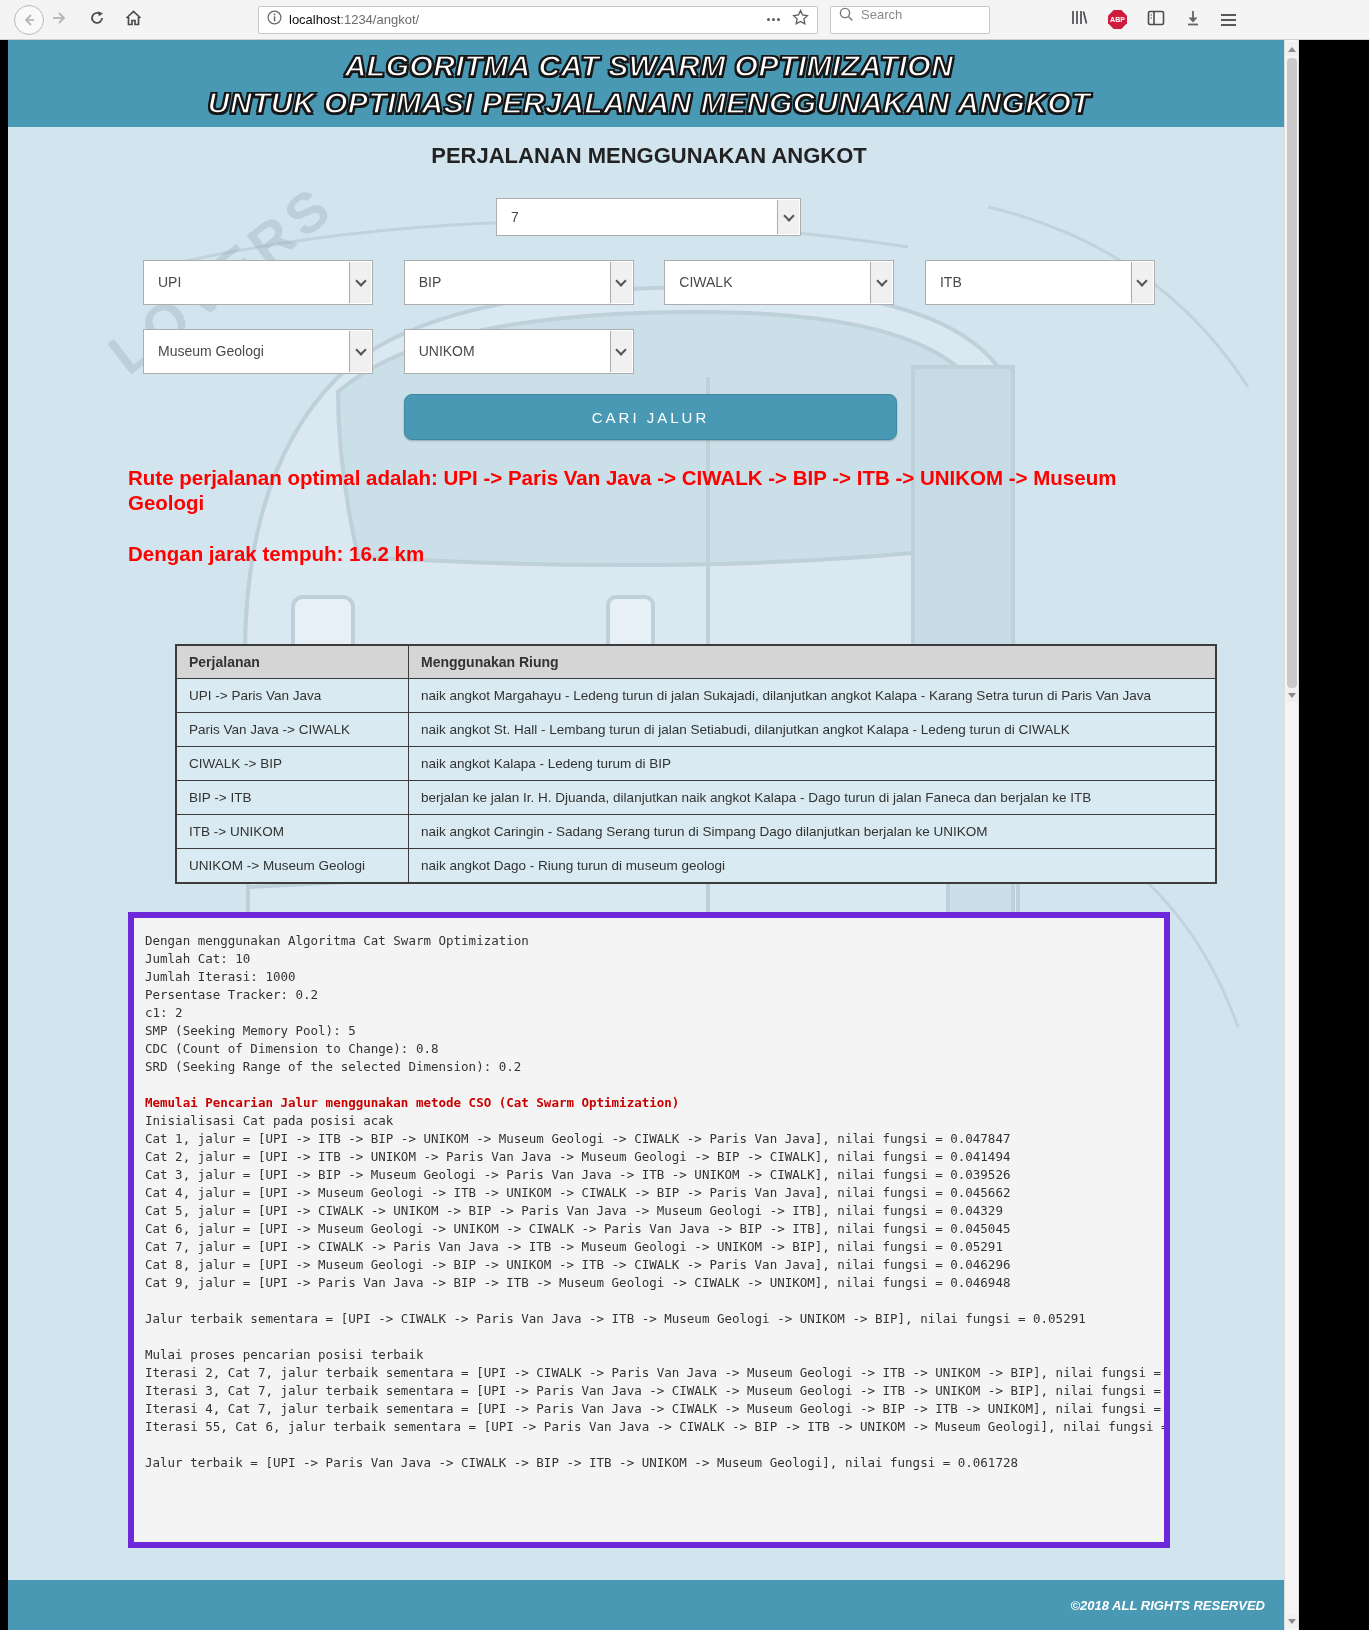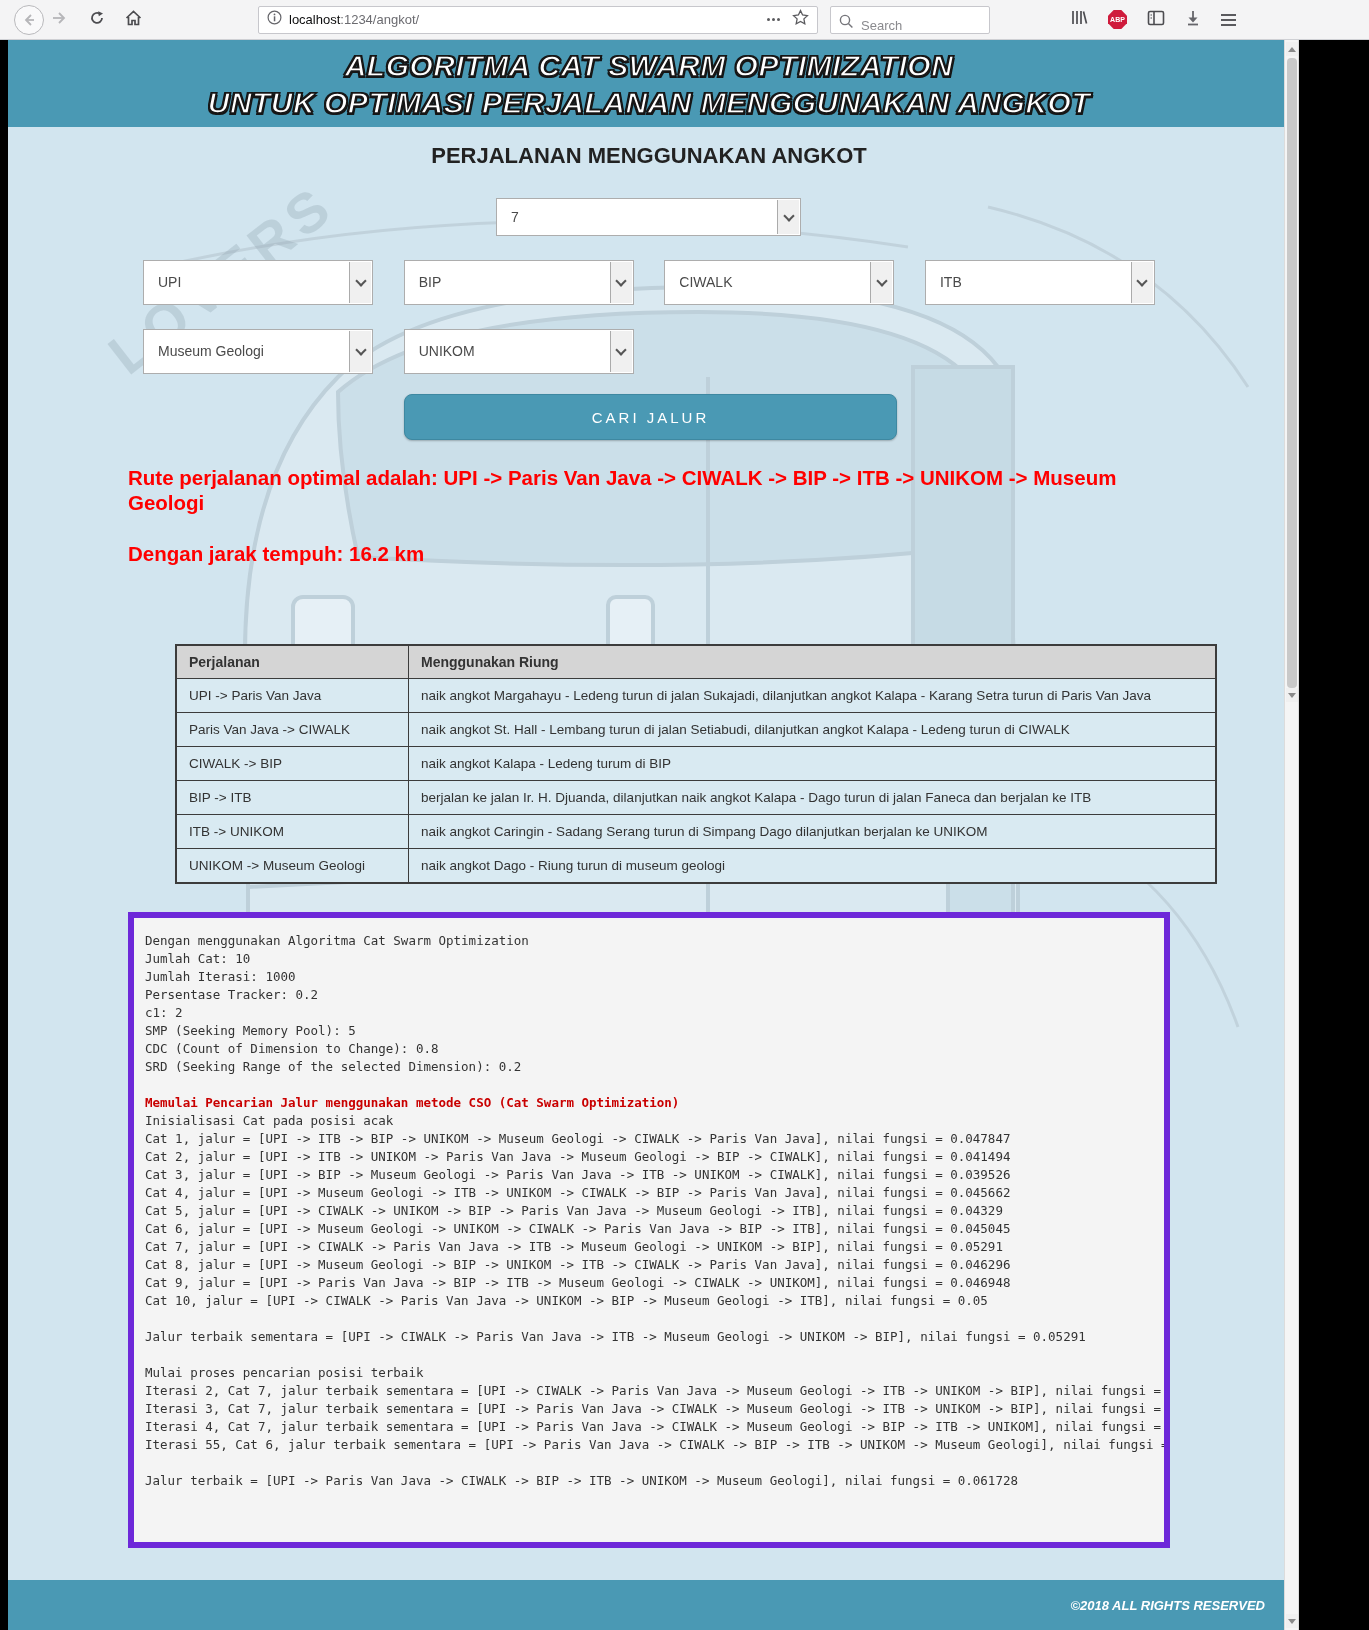--- a/index.html
+++ b/index.html
@@ -13,21 +13,21 @@
   .back-circle{width:28px;height:28px;border:1px solid #b9b9bc;border-radius:50%;
                display:flex;align-items:center;justify-content:center;background:#f9f9fa;}
   .urlbar{height:28px;background:#fff;border:1px solid #c7c7cc;border-radius:2px;
           margin-left:110px;width:560px;display:flex;align-items:center;padding:0 8px;box-sizing:border-box;}
   .url-host{font-size:13px;color:#0c0c0d;margin-left:7px;}
   .url-rest{font-size:13px;color:#6b6b70;}
   .urlbar .spacer{flex:1;}
   .dots{display:flex;gap:2px;margin-right:12px;}
   .dots i{width:3px;height:3px;border-radius:50%;background:#5a5a5e;display:block;}
   .searchbar{height:28px;background:#fff;border:1px solid #c7c7cc;border-radius:2px;
-             margin-left:12px;width:160px;display:flex;align-items:flex-end;padding:0 8px;box-sizing:border-box;}
+             margin-left:12px;width:160px;display:flex;align-items:flex-start;padding:0 8px;box-sizing:border-box;}
   .search-ph{font-size:13px;color:#8a8a8e;margin-left:7px;}
   .tb-icons{display:flex;align-items:center;gap:20px;margin-left:80px;}
   .abp{width:19px;height:19px;background:#cf1b3c;color:#fff;font-size:7px;font-weight:bold;
        display:flex;align-items:center;justify-content:center;
        clip-path:polygon(30% 0,70% 0,100% 30%,100% 70%,70% 100%,30% 100%,0 70%,0 30%);}
   .hamburger{display:flex;flex-direction:column;gap:3px;}
   .hamburger i{display:block;width:15px;height:2px;background:#5a5a5e;}
 
   
   .page{position:absolute;left:0;top:40px;width:1369px;height:1590px;background:#000000;}
@@ -345,21 +345,20 @@
           <div class="ln">Inisialisasi Cat pada posisi acak</div>
           <div class="ln">Cat 1, jalur = [UPI -&gt; ITB -&gt; BIP -&gt; UNIKOM -&gt; Museum Geologi -&gt; CIWALK -&gt; Paris Van Java], nilai fungsi = 0.047847</div>
           <div class="ln">Cat 2, jalur = [UPI -&gt; ITB -&gt; UNIKOM -&gt; Paris Van Java -&gt; Museum Geologi -&gt; BIP -&gt; CIWALK], nilai fungsi = 0.041494</div>
           <div class="ln">Cat 3, jalur = [UPI -&gt; BIP -&gt; Museum Geologi -&gt; Paris Van Java -&gt; ITB -&gt; UNIKOM -&gt; CIWALK], nilai fungsi = 0.039526</div>
           <div class="ln">Cat 4, jalur = [UPI -&gt; Museum Geologi -&gt; ITB -&gt; UNIKOM -&gt; CIWALK -&gt; BIP -&gt; Paris Van Java], nilai fungsi = 0.045662</div>
           <div class="ln">Cat 5, jalur = [UPI -&gt; CIWALK -&gt; UNIKOM -&gt; BIP -&gt; Paris Van Java -&gt; Museum Geologi -&gt; ITB], nilai fungsi = 0.04329</div>
           <div class="ln">Cat 6, jalur = [UPI -&gt; Museum Geologi -&gt; UNIKOM -&gt; CIWALK -&gt; Paris Van Java -&gt; BIP -&gt; ITB], nilai fungsi = 0.045045</div>
           <div class="ln">Cat 7, jalur = [UPI -&gt; CIWALK -&gt; Paris Van Java -&gt; ITB -&gt; Museum Geologi -&gt; UNIKOM -&gt; BIP], nilai fungsi = 0.05291</div>
           <div class="ln">Cat 8, jalur = [UPI -&gt; Museum Geologi -&gt; BIP -&gt; UNIKOM -&gt; ITB -&gt; CIWALK -&gt; Paris Van Java], nilai fungsi = 0.046296</div>
           <div class="ln">Cat 9, jalur = [UPI -&gt; Paris Van Java -&gt; BIP -&gt; ITB -&gt; Museum Geologi -&gt; CIWALK -&gt; UNIKOM], nilai fungsi = 0.046948</div>
-          <div class="ln">Cat 10, jalur = [UPI -&gt; CIWALK -&gt; Paris Van Java -&gt; UNIKOM -&gt; BIP -&gt; Museum Geologi -&gt; ITB], nilai fungsi = 0.05</div>
           <div class="ln gap"></div>
           <div class="ln">Jalur terbaik sementara = [UPI -&gt; CIWALK -&gt; Paris Van Java -&gt; ITB -&gt; Museum Geologi -&gt; UNIKOM -&gt; BIP], nilai fungsi = 0.05291</div>
           <div class="ln gap"></div>
           <div class="ln">Mulai proses pencarian posisi terbaik</div>
           <div class="ln">Iterasi 2, Cat 7, jalur terbaik sementara = [UPI -&gt; CIWALK -&gt; Paris Van Java -&gt; Museum Geologi -&gt; ITB -&gt; UNIKOM -&gt; BIP], nilai fungsi = 0.053191</div>
           <div class="ln">Iterasi 3, Cat 7, jalur terbaik sementara = [UPI -&gt; Paris Van Java -&gt; CIWALK -&gt; Museum Geologi -&gt; ITB -&gt; UNIKOM -&gt; BIP], nilai fungsi = 0.057143</div>
           <div class="ln">Iterasi 4, Cat 7, jalur terbaik sementara = [UPI -&gt; Paris Van Java -&gt; CIWALK -&gt; Museum Geologi -&gt; BIP -&gt; ITB -&gt; UNIKOM], nilai fungsi = 0.05814</div>
           <div class="ln">Iterasi 55, Cat 6, jalur terbaik sementara = [UPI -&gt; Paris Van Java -&gt; CIWALK -&gt; BIP -&gt; ITB -&gt; UNIKOM -&gt; Museum Geologi], nilai fungsi = 0.061728</div>
           <div class="ln gap"></div>
           <div class="ln">Jalur terbaik = [UPI -&gt; Paris Van Java -&gt; CIWALK -&gt; BIP -&gt; ITB -&gt; UNIKOM -&gt; Museum Geologi], nilai fungsi = 0.061728</div>

